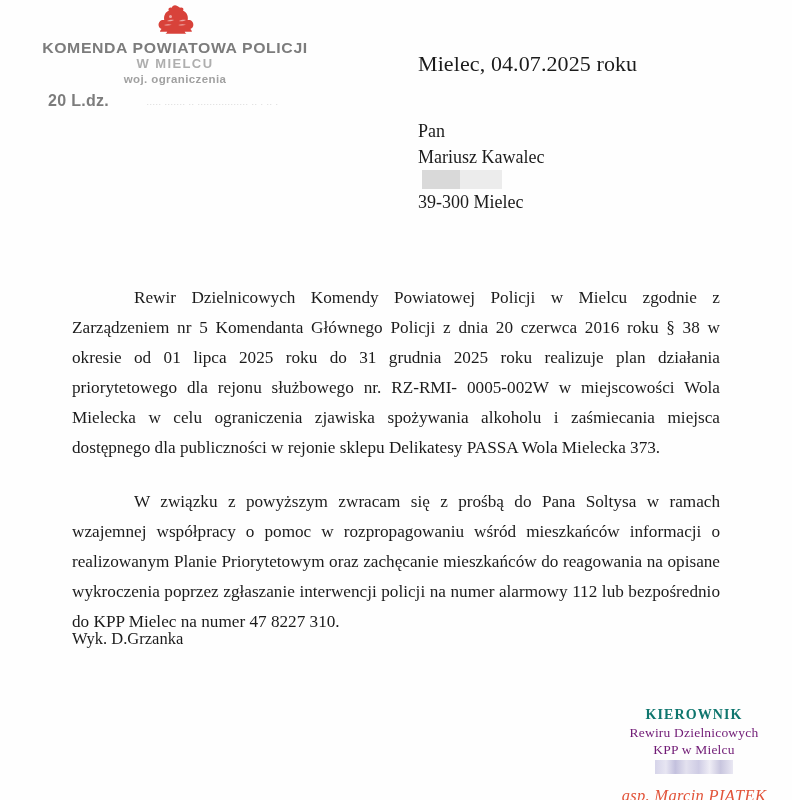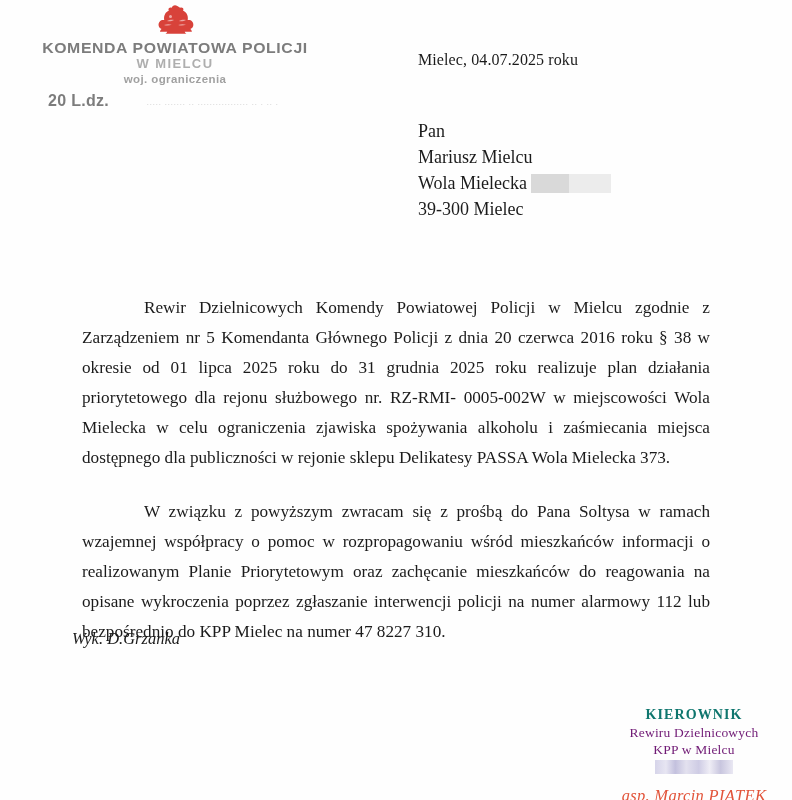--- a/index.html
+++ b/index.html
@@ -87,21 +87,21 @@
     overflow: hidden;
     white-space: nowrap;
     transform: translateY(-1px);
   }
 
   
   .date-line {
     position: absolute;
     left: 418px;
     top: 51px;
-    font-size: 16px;
+    font-size: 22px;
     letter-spacing: .1px;
   }
 
   
   .recipient {
     position: absolute;
     left: 418px;
     top: 118px;
     font-size: 18px;
     line-height: 26px;
@@ -124,32 +124,31 @@
     position: absolute;
     left: 72px;
     top: 283px;
     width: 648px;
     font-size: 17.2px;
     line-height: 30px;
     text-align: justify;
     text-justify: inter-word;
   }
   .body-text p {
-    margin: 10px;
+    margin: 0;
     text-indent: 62px;
   }
   .body-text p.gap { margin-top: 24px; }
 
   
   .wyk {
     position: absolute;
     left: 72px;
     top: 629px;
     font-size: 16.5px;
-    font-style: italic;
   }
 
   
   .sign-stamp {
     position: absolute;
     left: 598px;
     top: 706px;
     width: 192px;
     text-align: center;
     color: #e0654a;
@@ -214,23 +213,22 @@
     <div class="ldz-row">
       <span class="ldz-text">20 L.dz.</span>
       <span class="ldz-dots">..... ....... .. ................. .. . ..  .</span>
     </div>
   </div>
 
   <div class="date-line">Mielec, 04.07.2025 roku</div>
 
   <div class="recipient">
     <div>Pan</div>
-    <div>Mariusz Mielcu</div>
+    <div>Mariusz Kawalec</div>
     <div class="addr-line">
-      <span>Wola Mielecka</span>
       <span class="redact-addr"></span>
     </div>
     <div>39-300 Mielec</div>
   </div>
 
   <div class="body-text">
     <p>Rewir Dzielnicowych Komendy Powiatowej Policji w Mielcu zgodnie z Zarządzeniem nr 5 Komendanta Głównego Policji z dnia 20 czerwca 2016 roku § 38 w okresie od 01 lipca 2025 roku do 31 grudnia 2025 roku realizuje plan działania priorytetowego dla rejonu służbowego nr. RZ-RMI- 0005-002W w miejscowości Wola Mielecka w celu ograniczenia zjawiska spożywania alkoholu i zaśmiecania miejsca dostępnego dla publiczności w rejonie sklepu Delikatesy PASSA Wola Mielecka 373.</p>
     <p class="gap">W związku z powyższym zwracam się z prośbą do Pana Soltysa w ramach wzajemnej współpracy o pomoc w rozpropagowaniu wśród mieszkańców informacji o realizowanym Planie Priorytetowym  oraz zachęcanie mieszkańców do reagowania na opisane wykroczenia poprzez zgłaszanie interwencji policji na numer alarmowy 112 lub bezpośrednio do KPP Mielec na numer 47 8227 310.</p>
   </div>
 

